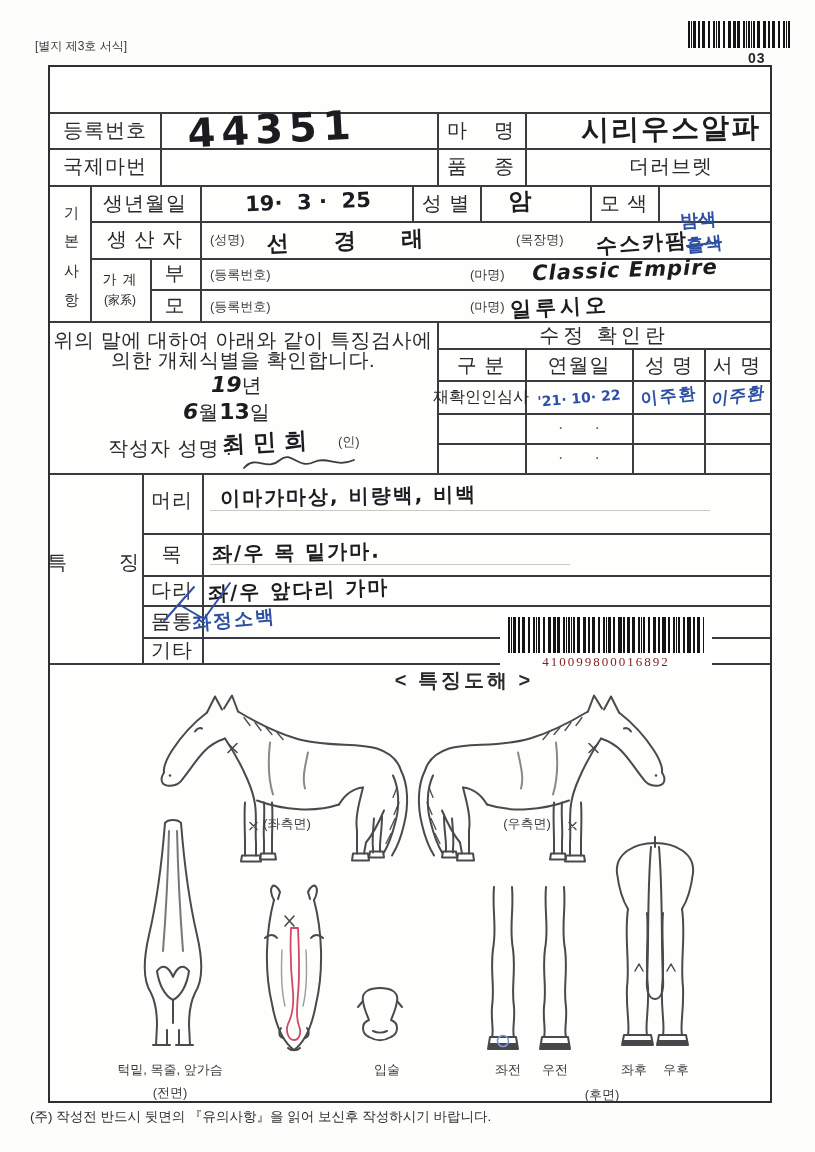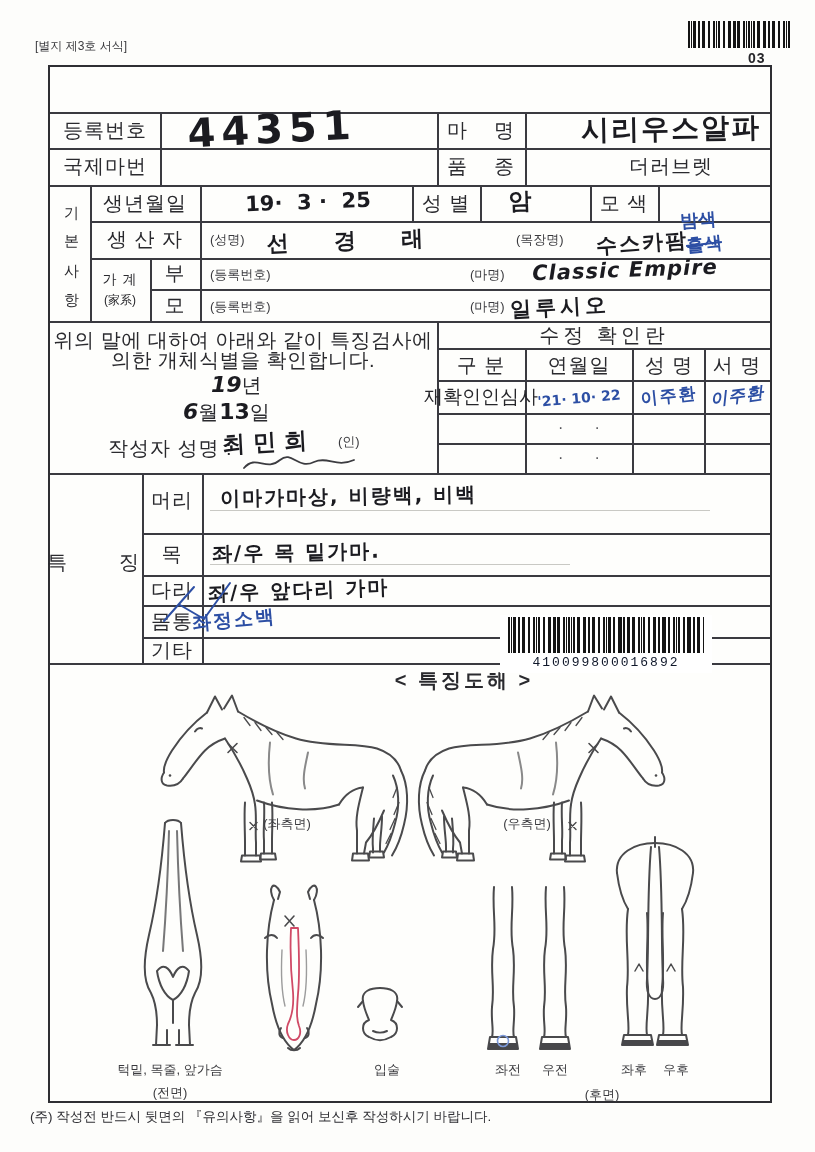--- a/index.html
+++ b/index.html
@@ -127,21 +127,21 @@
   <svg class="abs" style="left:190px;top:385px;" width="120" height="22" viewBox="0 0 120 22">
     <path d="M4,16 C16,2 26,20 40,8 C52,-2 58,18 74,10 C88,4 96,16 114,8" stroke="#3c3c40" stroke-width="1.8" fill="none" stroke-linecap="round"></path>
   </svg>
 
   <div class="ctr lbl" style="left:554px;top:268px;letter-spacing:4px;">수정 확인란</div>
   <div class="ctr lbl" style="left:431px;top:298px;">구 분</div>
   <div class="ctr lbl" style="left:529px;top:298px;">연월일</div>
   <div class="ctr lbl" style="left:619px;top:298px;">성 명</div>
   <div class="ctr lbl" style="left:687px;top:298px;">서 명</div>
 
-  <div class="ctr" style="left:431px;top:330px;font-size:19px;letter-spacing:0;">재확인인심사</div>
+  <div class="ctr" style="left:431px;top:330px;font-size:16px;letter-spacing:0;">재확인인심사</div>
   <div class="ctr hw blue" style="left:529px;top:331px;font-size:14px;transform:translate(-50%,-50%) rotate(-5deg);">'21· 10· 22</div>
   <div class="ctr hw blue" style="left:619px;top:329px;font-size:17px;letter-spacing:2px;transform:translate(-50%,-50%) rotate(-6deg);">이주환</div>
   <div class="ctr hw blue" style="left:687px;top:329px;font-size:17px;font-style:italic;letter-spacing:1px;transform:translate(-50%,-50%) rotate(-8deg);">이주환</div>
   <div class="ctr" style="left:529px;top:361px;color:#55555a;">·       ·</div>
   <div class="ctr" style="left:529px;top:391px;color:#55555a;">·       ·</div>
 
   <div class="ctr lbl" style="left:46px;top:495px;letter-spacing:6px;">특    징</div>
   <div class="ctr lbl" style="left:122px;top:433px;">머리</div>
   <div class="ctr lbl" style="left:122px;top:487px;">목</div>
   <div class="ctr lbl" style="left:122px;top:523px;">다리</div>
@@ -155,21 +155,21 @@
   <div class="abs hw" style="left:162px;top:472px;font-size:20px;letter-spacing:2px;transform:rotate(-1deg);">좌/우 목 밑가마.</div>
   <div class="abs hw" style="left:158px;top:510px;font-size:20px;letter-spacing:2px;transform:rotate(-2deg);">좌/우 앞다리 가마</div>
   <svg class="abs" style="left:110px;top:512px;" width="78" height="46" viewBox="0 0 78 46">
     <path d="M4,42 L34,8 M20,26 L44,40 M44,40 L70,4" stroke="#2d4fa4" stroke-width="2" fill="none" stroke-linecap="round"></path>
   </svg>
   <div class="abs hw blue" style="left:142px;top:540px;font-size:19px;letter-spacing:2px;transform:rotate(-5deg);">좌정소백</div>
   <div class="abs hw" style="left:170px;top:578px;font-size:18px;"></div>
 
   <div class="abs sticker" style="left:450px;top:548px;width:212px;height:58px;z-index:3;">
     <div class="barcode" style="position:absolute;left:8px;top:2px;width:196px;height:36px;"></div>
-    <div class="ctr" style="left:106px;top:47px;font-family:Liberation Mono, monospace;font-size:13px;letter-spacing:2px;color:#0f172a;">410099800016892</div>
+    <div class="ctr" style="left:106px;top:47px;font-family:Liberation Serif, serif;font-size:13px;letter-spacing:2px;color:#7f1d1d;">410099800016892</div>
   </div>
 
   <div class="abs" style="left:0;top:596px;width:720px;height:438px;">
     <div class="ctr lbl" style="left:382px;top:17px;font-weight:700;letter-spacing:3px;margin-left:32px;">&lt; 특징도해 &gt;</div>
 
     <svg class="abs" style="left:62px;top:26px;" width="300" height="178" viewBox="0 0 300 175">
       <g id="horseSide" stroke="#4a4a4c" stroke-width="2" fill="none" stroke-linecap="round" stroke-linejoin="round">
         <path d="M95,22 L103,6 L110,19"></path>
         <path d="M112,18 L120,5 L126,21"></path>
         <path d="M95,22 C82,32 69,46 60,60 C55,68 51,76 52,82"></path>

